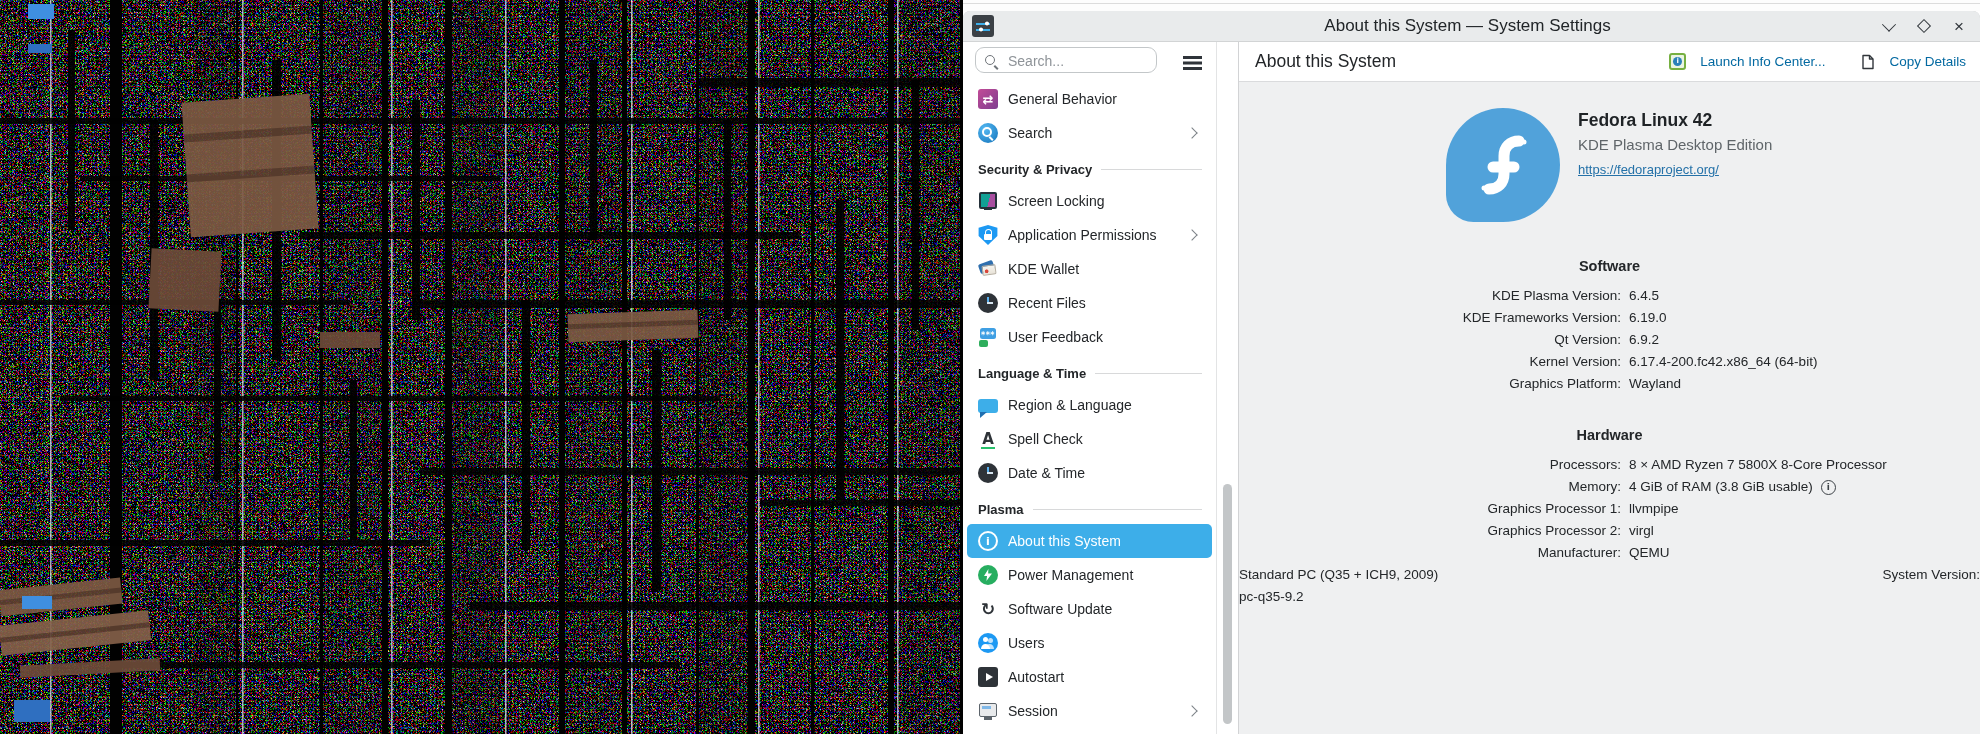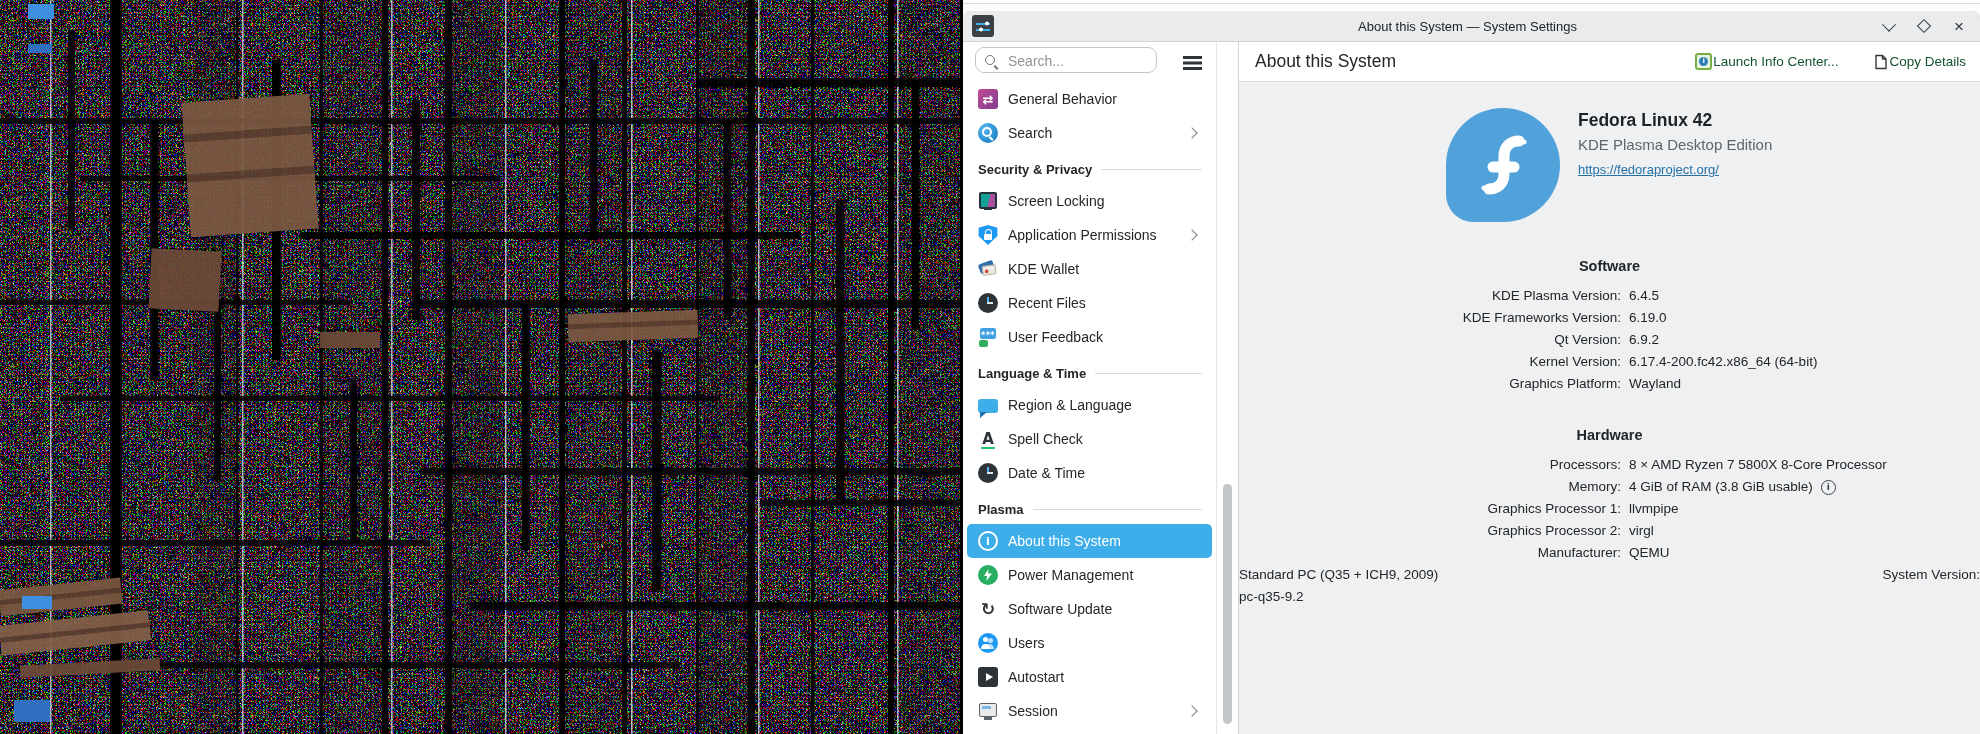--- a/index.html
+++ b/index.html
@@ -28,21 +28,21 @@
     width:22px;height:22px;margin-left:9px;border-radius:3px;flex:none;
     background:
       radial-gradient(circle at 15px 8.5px,#fff 1.6px,rgba(0,0,0,0) 2.3px) no-repeat,
       radial-gradient(circle at 9px 14.5px,#fff 1.6px,rgba(0,0,0,0) 2.3px) no-repeat,
       linear-gradient(#3daee9,#3daee9) 4px 7.5px/14px 2px no-repeat,
       linear-gradient(#3daee9,#3daee9) 4px 13.5px/14px 2px no-repeat,
       #3b4045;
   }
   .win-title{
     position:absolute;left:0;right:8px;text-align:center;
-    font-size:13px;color:#20242 8;color:#212528;
+    font-size:17px;color:#20242 8;color:#212528;
   }
   .win-controls{margin-left:auto;display:flex;align-items:center;gap:17px;padding-right:12px;position:relative;}
   .wc{width:18px;height:18px;display:flex;align-items:center;justify-content:center;cursor:pointer;}
   .wc-min i{width:9px;height:9px;border-right:1.6px solid #31363b;border-bottom:1.6px solid #31363b;transform:rotate(45deg) translate(-1px,-1px);}
   .wc-max i{width:8px;height:8px;border:1.5px solid #31363b;transform:rotate(45deg);}
   .wc-close{font-size:17px;color:#31363b;line-height:1;}
   
   .wbody{flex:1;display:flex;min-height:0;position:relative;}
   .sidebar{width:253px;flex:none;background:#fff;display:flex;flex-direction:column;}
   .search-row{height:35px;flex:none;display:flex;align-items:flex-start;padding-top:5px;position:relative;}
@@ -118,21 +118,21 @@
       background:linear-gradient(#7fb8e8,#7fb8e8) 2px 2px/9px 3px no-repeat,#e8eaec;}
   .session-icon::after{content:"";position:absolute;left:6px;bottom:1px;width:8px;height:3px;background:#5c646b;}
   
   .gutter{width:22px;flex:none;background:#fff;border-left:1px solid #e3e4e5;position:relative;box-sizing:border-box;}
   .thumb{position:absolute;left:6px;top:442px;width:9px;height:240px;border-radius:5px;background:#c3c6c8;}
   
   .content{flex:1;display:flex;flex-direction:column;border-left:1px solid #d2d3d5;min-width:0;}
   .content-header{height:39px;flex:none;background:#fff;border-bottom:1px solid #dadbdd;display:flex;align-items:center;}
   .page-title{font-size:17.5px;font-weight:400;color:#232629;margin:0 0 0 16px;}
   .toolbar{margin-left:auto;display:flex;align-items:center;gap:24px;padding-right:8px;}
-  .toolbtn{display:flex;align-items:center;gap:1px;border:none;background:none;font-family:inherit;font-size:13.5px;color:#14532d;cursor:pointer;padding:4px 6px;}
+  .toolbtn{display:flex;align-items:center;gap:14px;border:none;background:none;font-family:inherit;font-size:13.5px;color:#0369a1;cursor:pointer;padding:4px 6px;}
   .info-center-icon{width:17px;height:17px;border:2px solid #76b041;border-radius:3px;background:#eaf4e2;position:relative;box-sizing:border-box;flex:none;}
   .info-center-icon::after{content:"i";position:absolute;left:2px;top:2px;width:9px;height:9px;border-radius:50%;background:#2980b9;
       color:#fff;font:700 7px/9px "DejaVu Sans",sans-serif;text-align:center;}
   .content-main{flex:1;background:#eff0f1;overflow:hidden;}
   .distro{display:flex;margin:26px 0 0 207px;gap:18px;}
   .fedora-logo{width:114px;height:114px;flex:none;background:#51a2da;border-radius:50% 50% 50% 24%;
       display:flex;align-items:center;justify-content:center;}
   .distro-text{padding-top:2px;}
   .distro-name{font-size:17.5px;font-weight:700;color:#1f2326;margin-bottom:5px;}
   .distro-edition{font-size:15px;color:#5f6569;margin-bottom:7px;}

